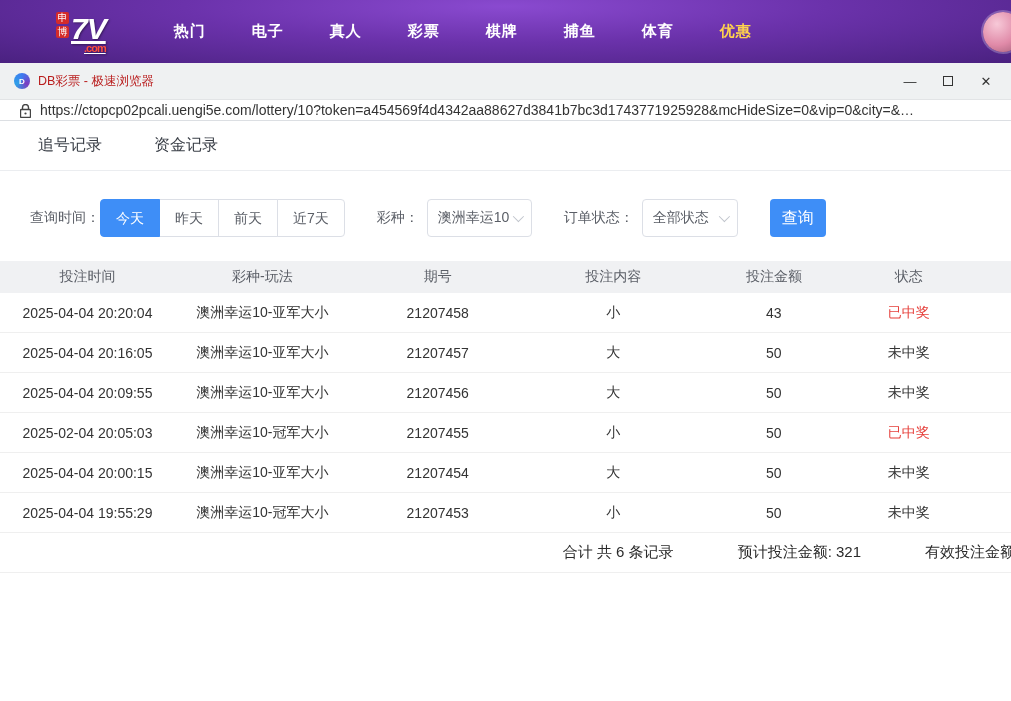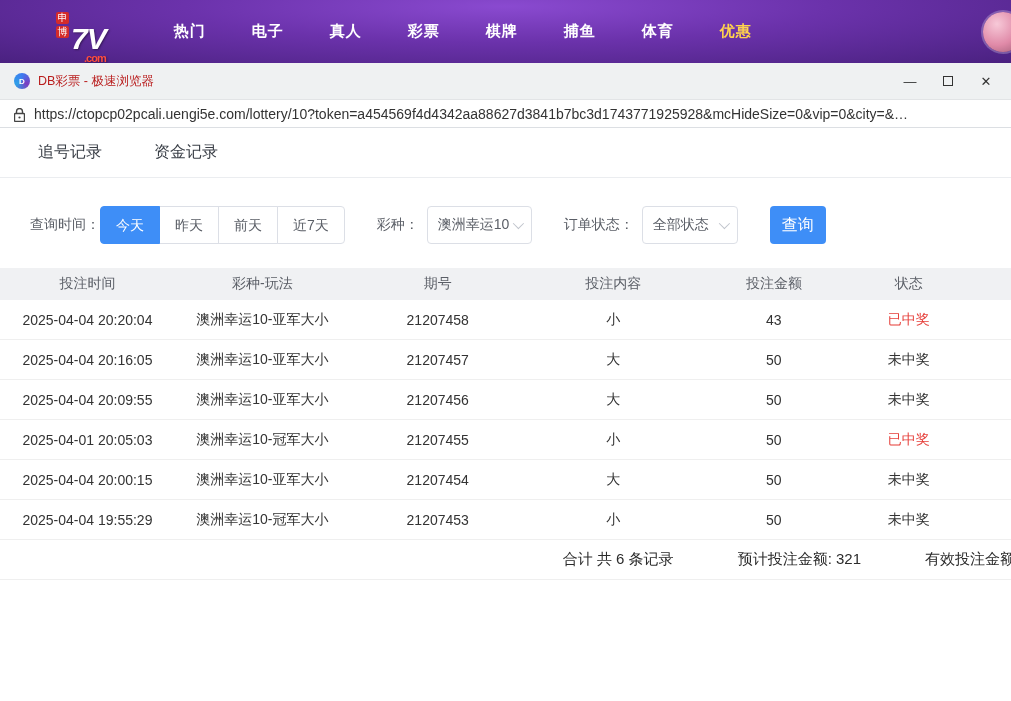--- a/index.html
+++ b/index.html
@@ -8,21 +8,21 @@
 
   
   .site-header { height:63px; width:100%;
     background:radial-gradient(ellipse at 50% 10%, #8a4ad0 0%, #6b32ab 45%, #4a2180 100%);
     display:flex; align-items:center; position:relative; }
   .logo { display:flex; align-items:flex-start; margin-left:56px; cursor:pointer; }
   .logo-chars { display:flex; flex-direction:column; gap:2px; margin-right:2px; }
   .logo-chars span { background:#d42b2b; color:#fff; font-size:10px; line-height:12px;
     width:13px; text-align:center; border-radius:2px; }
   .logo-main { color:#fff; font-size:30px; font-weight:bold; font-style:italic;
-    line-height:30px; letter-spacing:-1px; text-shadow:1px 1px 2px rgba(0,0,0,.4); position:relative; top:12px;}
+    line-height:30px; letter-spacing:-1px; text-shadow:1px 1px 2px rgba(0,0,0,.4); position:relative; top:2px;text-decoration:underline;}
   .logo-suffix { color:#ff4d3d; font-size:11px; font-style:normal; font-weight:bold;
     display:block; text-align:right; line-height:9px; }
   .main-nav { display:flex; align-items:center; margin-left:30px; }
   .main-nav a { color:#fff; font-size:15px; font-weight:bold; margin-left:30px;
     text-decoration:none; letter-spacing:1px; padding:6px 8px; cursor:pointer; }
   .main-nav a.highlight { color:#ffd24d; }
   .avatar { position:absolute; right:-12px; top:12px; width:40px; height:40px;
     border-radius:50%; cursor:pointer;
     background:radial-gradient(circle at 35% 30%, #f7c9d8 0%, #e08aa8 55%, #9c5b74 100%);
     box-shadow:0 0 0 2px rgba(255,255,255,.25); }
@@ -34,22 +34,22 @@
     background:conic-gradient(#3e7bf0, #7b3cc0, #2ea0e8, #3e7bf0);
     display:inline-flex; align-items:center; justify-content:center;
     color:#fff; font-size:8px; font-weight:bold; }
   .win-title { font-size:12.5px; color:#b91c1c; margin-left:8px; }
   .win-controls { position:absolute; right:6px; top:0; height:100%;
     display:flex; align-items:center; }
   .win-controls .ctl { width:38px; height:100%; display:flex; align-items:center;
     justify-content:center; color:#333; font-size:13px; cursor:pointer; }
   .ctl-max-box { width:10px; height:10px; border:1px solid #333; display:inline-block; }
 
-  .url-bar { height:28px; background:#fff; border-bottom:1px solid #dcdfe3;
-    display:flex; align-items:center; padding-left:14px; cursor:text; }
+  .url-bar { height:21px; background:#fff; border-bottom:1px solid #dcdfe3;
+    display:flex; align-items:center; padding-left:20px; cursor:text; }
   .lock-icon { width:11px; height:14px; margin-right:9px; position:relative; top:1px; }
   .url-text { font-size:14px; color:#333; white-space:nowrap; }
 
   
   .tabs { height:50px; display:flex; align-items:center; padding-left:38px;
     border-bottom:1px solid #ebedf0; }
   .tab { font-size:16px; color:#3a3f47; margin-right:52px; height:100%;
     display:flex; align-items:center; cursor:pointer; position:relative; }
   .tab.active { color:#3e8ef7; }
   .tab.active::after { content:""; position:absolute; left:0; right:6px; bottom:0;
@@ -197,21 +197,21 @@
   </div>
       <div class="grid-row body-row">
     <div class="cell col-time">2025-04-04 20:09:55</div>
     <div class="cell col-play">澳洲幸运10-亚军大小</div>
     <div class="cell col-issue">21207456</div>
     <div class="cell col-content">大</div>
     <div class="cell col-amount">50</div>
     <div class="cell col-status">未中奖</div>
   </div>
       <div class="grid-row body-row">
-    <div class="cell col-time">2025-04-01 20:05:03</div>
+    <div class="cell col-time">2025-02-04 20:05:03</div>
     <div class="cell col-play">澳洲幸运10-冠军大小</div>
     <div class="cell col-issue">21207455</div>
     <div class="cell col-content">小</div>
     <div class="cell col-amount">50</div>
     <div class="cell col-status win">已中奖</div>
   </div>
       <div class="grid-row body-row">
     <div class="cell col-time">2025-04-04 20:00:15</div>
     <div class="cell col-play">澳洲幸运10-亚军大小</div>
     <div class="cell col-issue">21207454</div>

